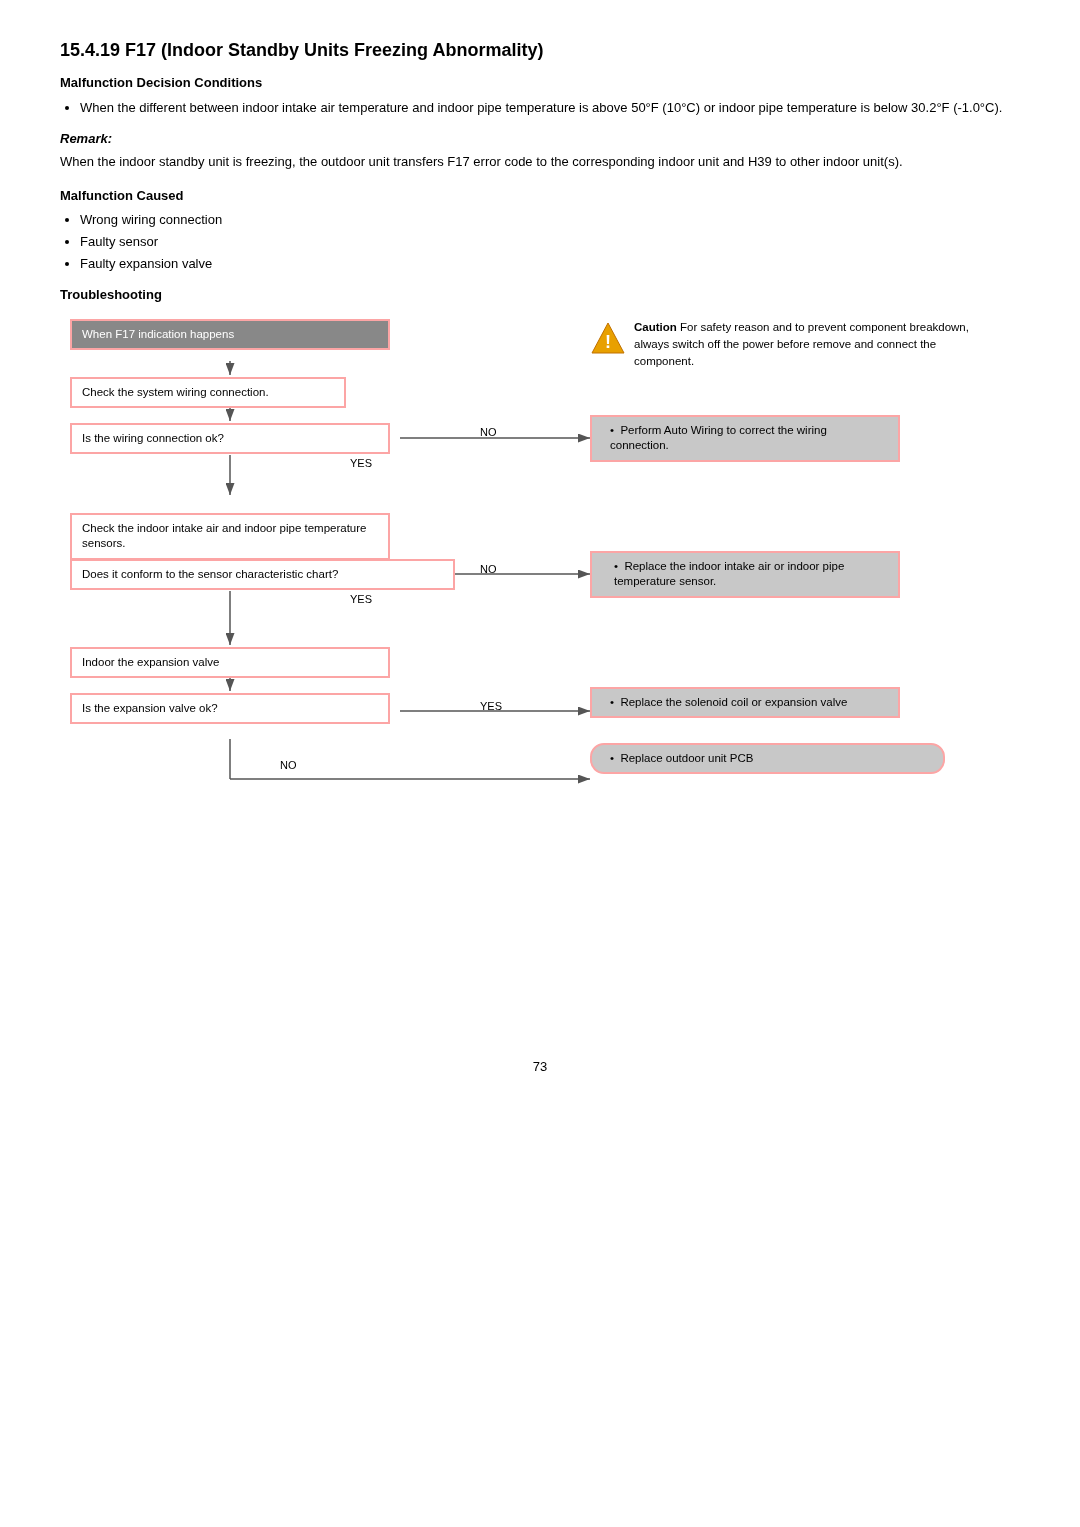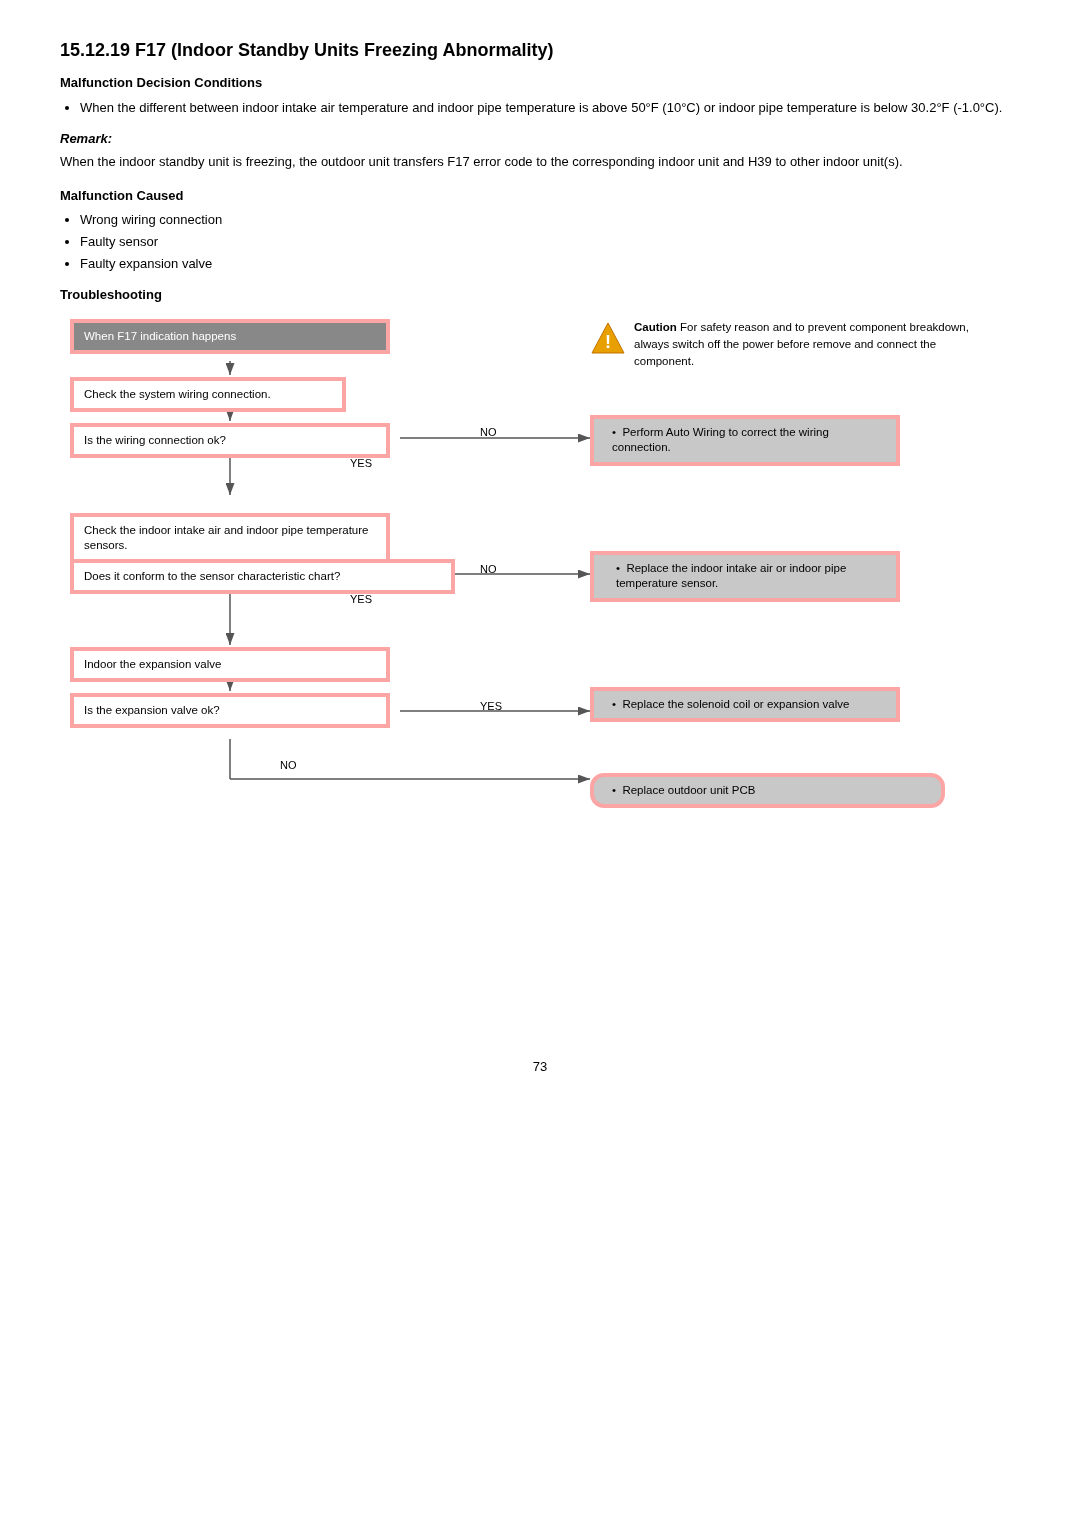--- a/index.html
+++ b/index.html
@@ -41,21 +41,21 @@
     }
     
     .fc-container {
       position: relative;
       width: 960px;
       height: 700px;
       margin-top: 8px;
     }
     .fc-node {
       position: absolute;
-      border: 4px solid #fca5a5;
+      border: 2px solid #fca5a5;
       font-size: 11.5px;
       line-height: 1.35;
       padding: 6px 10px;
       background: #fff;
     }
     .fc-node.start-node {
       background: #888;
       color: #fff;
     }
     .fc-node.result-node {
@@ -71,21 +71,21 @@
     }
     .page-number {
       text-align: center;
       margin-top: 40px;
       font-size: 13px;
     }
   </style>
 </head>
 <body>
 
-<h1>15.12.19  F17 (Indoor Standby Units Freezing Abnormality)</h1>
+<h1>15.4.19  F17 (Indoor Standby Units Freezing Abnormality)</h1>
 
 <p class="section-title">Malfunction Decision Conditions</p>
 <ul>
   <li>When the different between indoor intake air temperature and indoor pipe temperature is above 50°F (10°C) or indoor pipe temperature is below 30.2°F (-1.0°C).</li>
 </ul>
 
 <div class="remark-box">
   <p class="remark-title">Remark:</p>
   <p>When the indoor standby unit is freezing, the outdoor unit transfers F17 error code to the corresponding indoor unit and H39 to other indoor unit(s).</p>
 </div>
@@ -178,21 +178,21 @@
   </div>
 
   <div class="fc-node result-node" style="left:530px; top:232px; width:310px;padding-left:22px;">
     <span>• &nbsp;Replace the indoor intake air or indoor pipe temperature sensor.</span>
   </div>
 
   <div class="fc-node result-node" style="left:530px; top:368px; width:310px;">
     <span>• &nbsp;Replace the solenoid coil or expansion valve</span>
   </div>
 
-  <div class="fc-node result-node" style="left:530px; top:454px; width:355px;border-radius:14px;">
+  <div class="fc-node result-node" style="left:530px; top:424px; width:355px;border-radius:14px;">
     <span>• &nbsp;Replace outdoor unit PCB</span>
   </div>
 
   <div style="position:absolute; top:0px; left:530px; width:380px; display:flex; flex-direction:row; align-items:flex-start;">
 
     <div style="margin-right:8px; flex-shrink:0; margin-top:2px;">
       <svg width="36" height="34" viewBox="0 0 36 34" xmlns="http://www.w3.org/2000/svg">
         <polygon points="18,2 34,32 2,32" fill="#e8a000" stroke="#c07000" stroke-width="1"></polygon>
         <text x="18" y="27" font-size="18" text-anchor="middle" font-weight="bold" fill="#fff">!</text>
       </svg>

